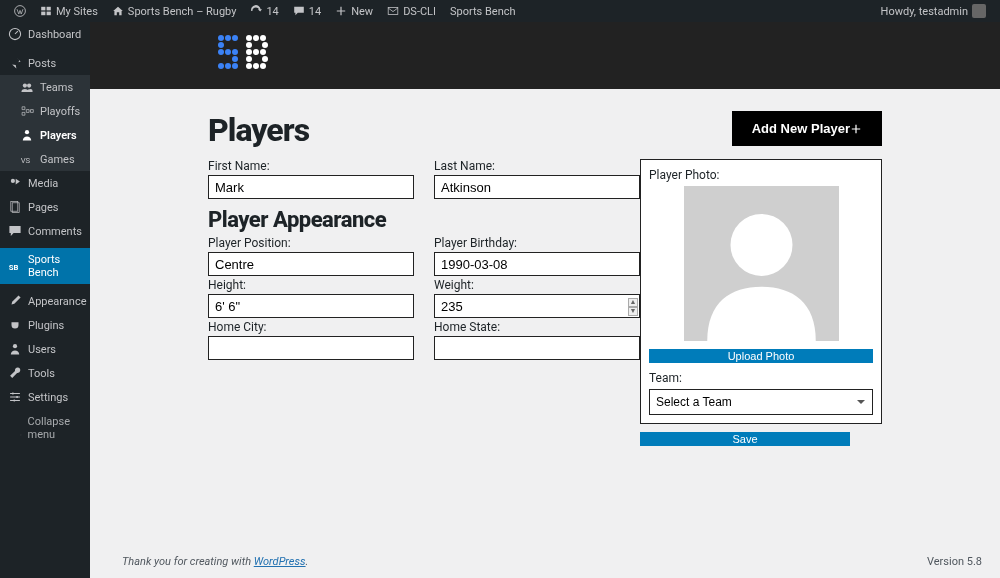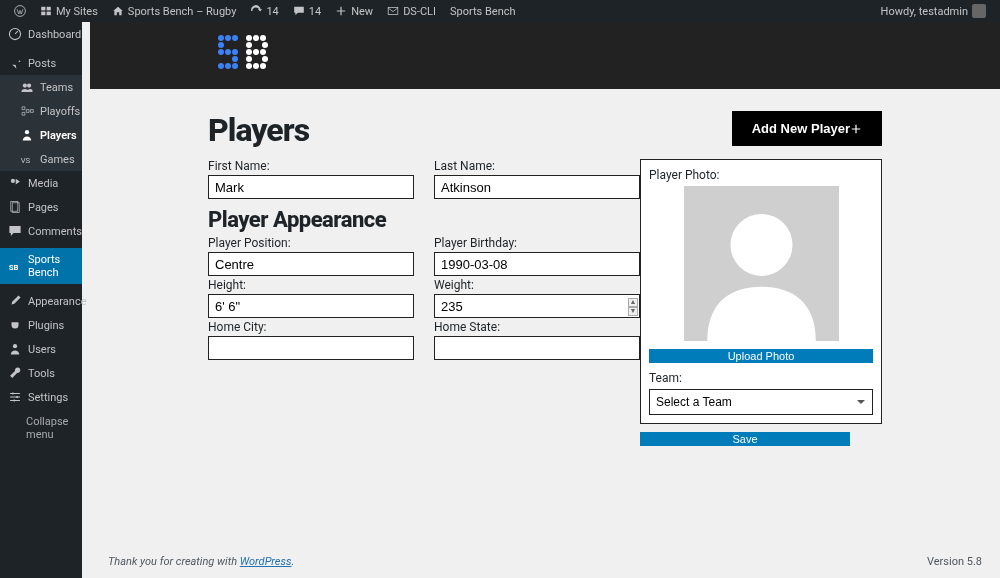--- a/index.html
+++ b/index.html
@@ -4,21 +4,21 @@
 <style>
   * { box-sizing: border-box; margin: 0; padding: 0; }
   html, body { width: 1000px; height: 578px; font-family: -apple-system, BlinkMacSystemFont, "Segoe UI", Roboto, sans-serif; font-size: 12px; color: #1d2327; background:#f0f0f1; overflow:hidden;}
   
   .adminbar { position:absolute; top:0; left:0; right:0; height:22px; background:#1d2327; color:#c3c4c7; display:flex; align-items:center; justify-content:space-between; padding:0 8px; font-size:11px; z-index:50;}
   .adminbar .left, .adminbar .right { display:flex; align-items:center; gap:2px;}
   .adminbar .item { display:flex; align-items:center; gap:4px; padding:0 6px; height:22px; cursor:pointer;}
   .adminbar svg { width:12px; height:12px; fill:#c3c4c7; }
   .adminbar .avatar { width:14px; height:14px; background:#666; border-radius:2px;}
   
-  .sidebar { position:absolute; top:22px; left:0; bottom:0; width:82px; background:#1d2327; color:#c3c4c7; font-size:11px; }
+  .sidebar { position:absolute; top:22px; left:0; bottom:0; width:90px; background:#1d2327; color:#c3c4c7; font-size:11px; }
   .sidebar .menu-item { display:flex; align-items:center; gap:6px; padding:5px 8px; cursor:pointer; }
   .sidebar .menu-item.current { background:#0073aa; color:#fff; }
   .sidebar .menu-item svg { width:14px; height:14px; fill:currentColor; flex:0 0 14px;}
   .sidebar .submenu { background:#2c3338; }
   .sidebar .submenu .menu-item { padding-left:20px; }
   .sidebar .submenu .menu-item.active { color:#fff; font-weight:600; }
   .sidebar .badge { background:#d63638; color:#fff; border-radius:8px; padding:0 5px; font-size:9px; margin-left:4px;}
   .sidebar .sep { height:5px; }
   .sidebar .collapse { display:flex; align-items:flex-end; gap:6px; padding:6px 20px; cursor:pointer; color:#a7aaad; }
   .sidebar .collapse svg { width:12px; height:12px; fill:currentColor;}
@@ -47,21 +47,21 @@
   .panel { border:1px solid #222; padding:8px; background:#fff;}
   .panel label { font-size:12px; display:block; margin-bottom:4px;}
   .photo { width:155px; height:155px; background:#ccc; margin:0 auto 8px; position:relative; overflow:hidden;}
   .photo svg { width:100%; height:100%; }
   .blue-btn { display:block; width:100%; background:#007cba; color:#fff; border:none; padding:1px 0; font-size:11px; font-weight:400; cursor:pointer; text-align:center;}
   .panel select { width:100%; border:1px solid #222; padding:4px 6px; font-size:12px; height:26px; background:#fff; appearance:none; -webkit-appearance:none;}
   .select-wrap { position:relative;}
   .select-wrap::after { content:""; position:absolute; right:8px; top:11px; border:4px solid transparent; border-top-color:#555; pointer-events:none;}
   .save-btn { width:210px; margin-top:8px;}
   
-  .footer { position:absolute; bottom:10px; left:18px; right:18px; display:flex; justify-content:space-between; font-size:11px; color:#50575e; font-style:italic;gap:12px;}
+  .footer { position:absolute; bottom:10px; left:32px; right:18px; display:flex; justify-content:space-between; font-size:11px; color:#50575e; font-style:italic;gap:12px;}
   .footer a { color:#2271b1; text-decoration:underline;}
   .footer .ver { font-style:normal;}
 </style>
 </head>
 <body>
 
 <div class="adminbar">
   <div class="left">
     <div class="item">
         <svg viewBox="0 0 20 20">

